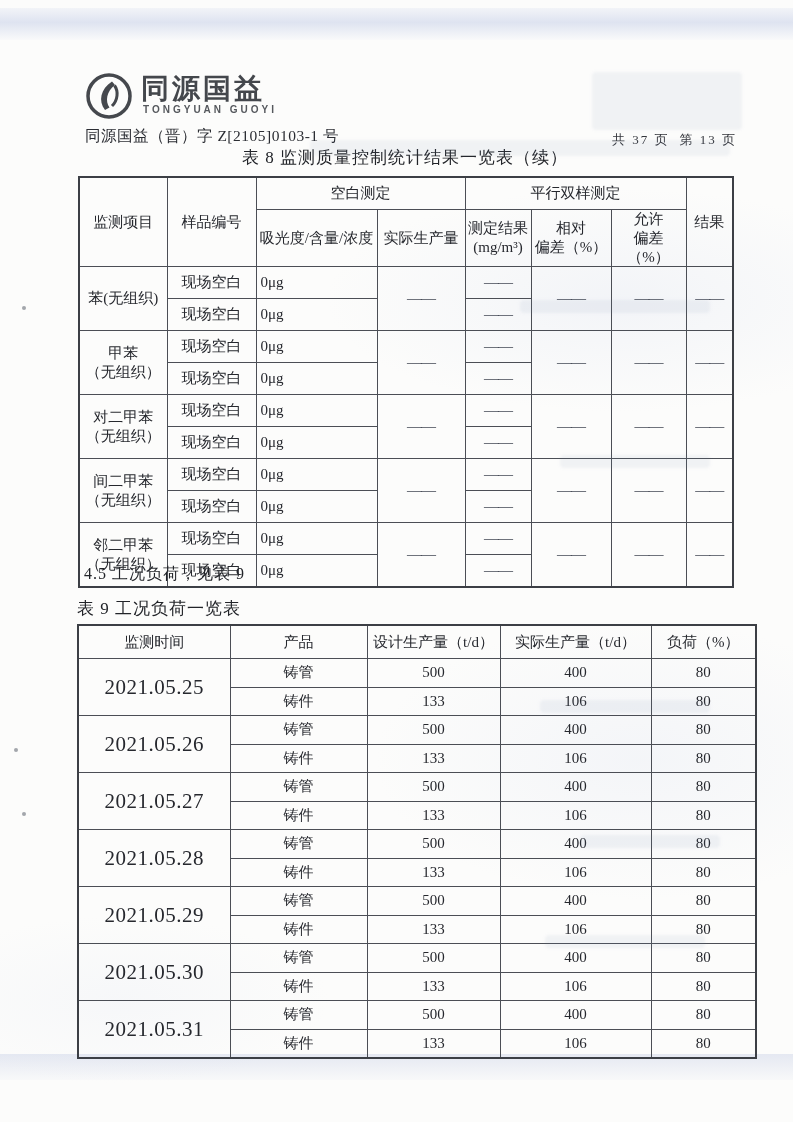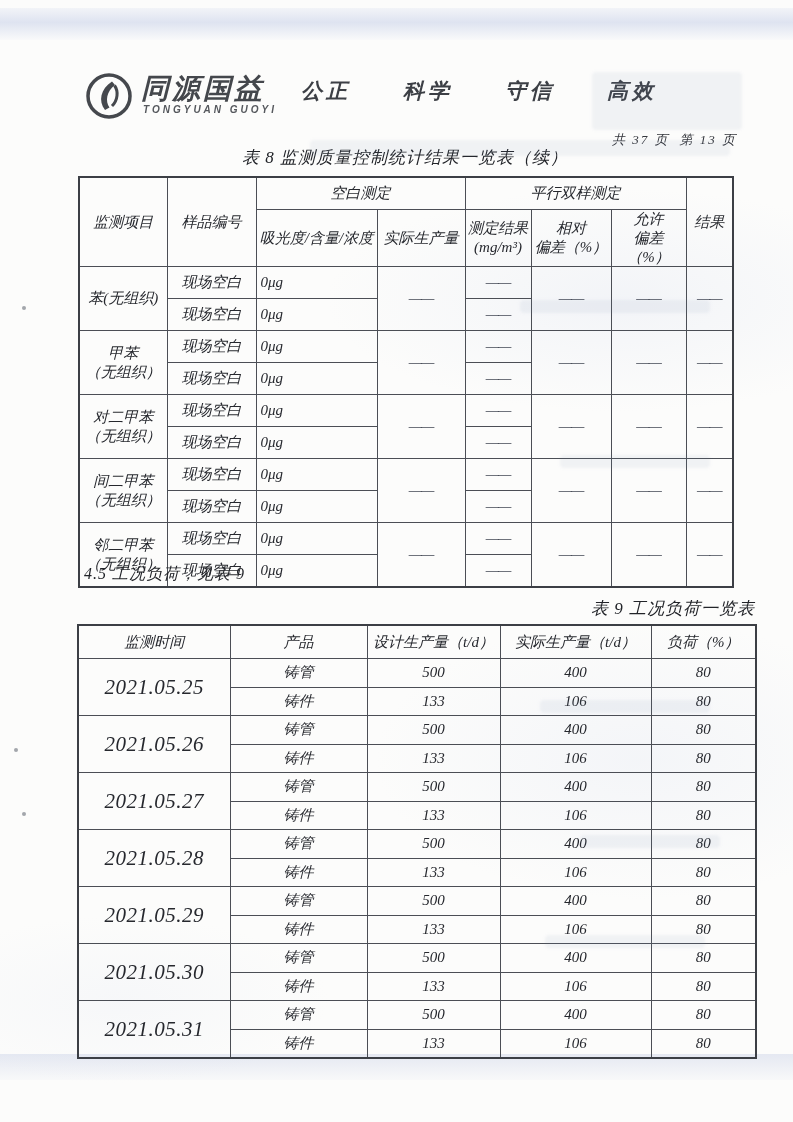--- a/index.html
+++ b/index.html
@@ -5,21 +5,20 @@
   html,body{margin:0;padding:0;background:#ffffff;}
   .page{
     position:relative;width:793px;height:1122px;overflow:hidden;
     background:
       radial-gradient(ellipse 420px 160px at 620px 300px, rgba(214,221,238,0.25), rgba(214,221,238,0) 70%),
       radial-gradient(ellipse 380px 200px at 640px 760px, rgba(214,221,238,0.22), rgba(214,221,238,0) 70%),
       radial-gradient(ellipse 300px 120px at 120px 1000px, rgba(220,226,240,0.18), rgba(220,226,240,0) 70%),
       #fcfcfb;
     font-family:"Liberation Serif","DejaVu Serif",serif;
     color:#26282e;
-    font-style:italic;
   }
   .scan-band{position:absolute;left:0;width:793px;pointer-events:none;}
   .band-top{top:8px;height:32px;background:linear-gradient(180deg,rgba(198,207,232,0.18),rgba(198,207,232,0.55) 45%,rgba(198,207,232,0.05));}
   .band-bottom{top:1054px;height:26px;background:linear-gradient(180deg,rgba(200,208,230,0.45),rgba(200,208,230,0.08));}
 
   
   .logo-icon{position:absolute;left:84px;top:70px;}
   .logo-cn{position:absolute;left:141px;top:70px;font-family:"Liberation Sans","DejaVu Sans",sans-serif;
     font-weight:bold;font-size:28px;letter-spacing:3px;color:#44474c;}
   .logo-en{position:absolute;left:143px;top:104px;font-family:"Liberation Sans","DejaVu Sans",sans-serif;
@@ -27,21 +26,21 @@
   .slogan{position:absolute;left:301px;top:77px;display:flex;gap:52px;
     font-family:"Liberation Sans","DejaVu Sans",sans-serif;font-weight:bold;font-size:21px;
     letter-spacing:4px;color:#3c3f45;}
   .doc-number{position:absolute;left:85px;top:126px;font-size:15.5px;letter-spacing:0.5px;color:#2b2d33;}
   .page-info{position:absolute;left:612px;top:131px;font-size:13px;color:#34363c;letter-spacing:2px;}
   .page-info span{margin-right:10px;margin-top:16px;}
 
   
   .t8-title{position:absolute;left:78px;top:146px;width:654px;text-align:center;font-size:17px;letter-spacing:1px;color:#222429;}
   .note45{position:absolute;left:84px;top:564px;font-size:16px;letter-spacing:1px;color:#222429;}
-  .t9-title{position:absolute;left:77px;top:597px;width:678px;text-align:right;font-size:17px;letter-spacing:1px;color:#222429;}
+  .t9-title{position:absolute;left:77px;top:597px;width:678px;text-align:left;font-size:17px;letter-spacing:1px;color:#222429;}
 
   
   table{border-collapse:collapse;position:absolute;table-layout:fixed;}
   .t8{left:78px;top:176px;width:654px;}
   .t9{left:77px;top:624px;width:678px;}
   td,th{border:1px solid #4b4e55;font-weight:normal;text-align:center;vertical-align:middle;
     font-size:15px;color:#26282e;padding:0 2px;overflow:hidden;}
   .t8{border:2px solid #3c3f45;}
   .t9{border:2px solid #3c3f45;}
   .t8 tr.h1 th{height:31px;}
@@ -69,27 +68,22 @@
   <div class="logo-icon">
     <svg width="50" height="52" viewBox="0 0 50 52">
       <circle cx="25" cy="26" r="21" fill="none" stroke="#45484d" stroke-width="3.5"></circle>
       <path d="M21 40 C14 31 16.5 19 28 11.5 L31 15 C22.5 21.5 21 31 25.5 37.5 Z" fill="#45484d"></path>
       <path d="M28 36 C34 30 34.5 21 30.5 15.5" stroke="#45484d" stroke-width="3" fill="none"></path>
     </svg>
   </div>
   <div class="logo-cn">同源国益</div>
   <div class="logo-en">TONGYUAN GUOYI</div>
 
-  <div class="slogan">
-    <span>公正</span>
-    <span>科学</span>
-    <span>守信</span>
-    <span>高效</span>
-  </div>
-
+
+  <div class="doc-number">同源国益（晋）字 Z[2105]0103-1 号</div>
   <div class="page-info">
     <span>共 37 页</span><span>第 13 页</span>
   </div>
 
   <div class="t8-title">表 8 监测质量控制统计结果一览表（续）</div>
 
   <table class="t8">
     <colgroup>
       <col style="width:88px">
         <col style="width:89px">

